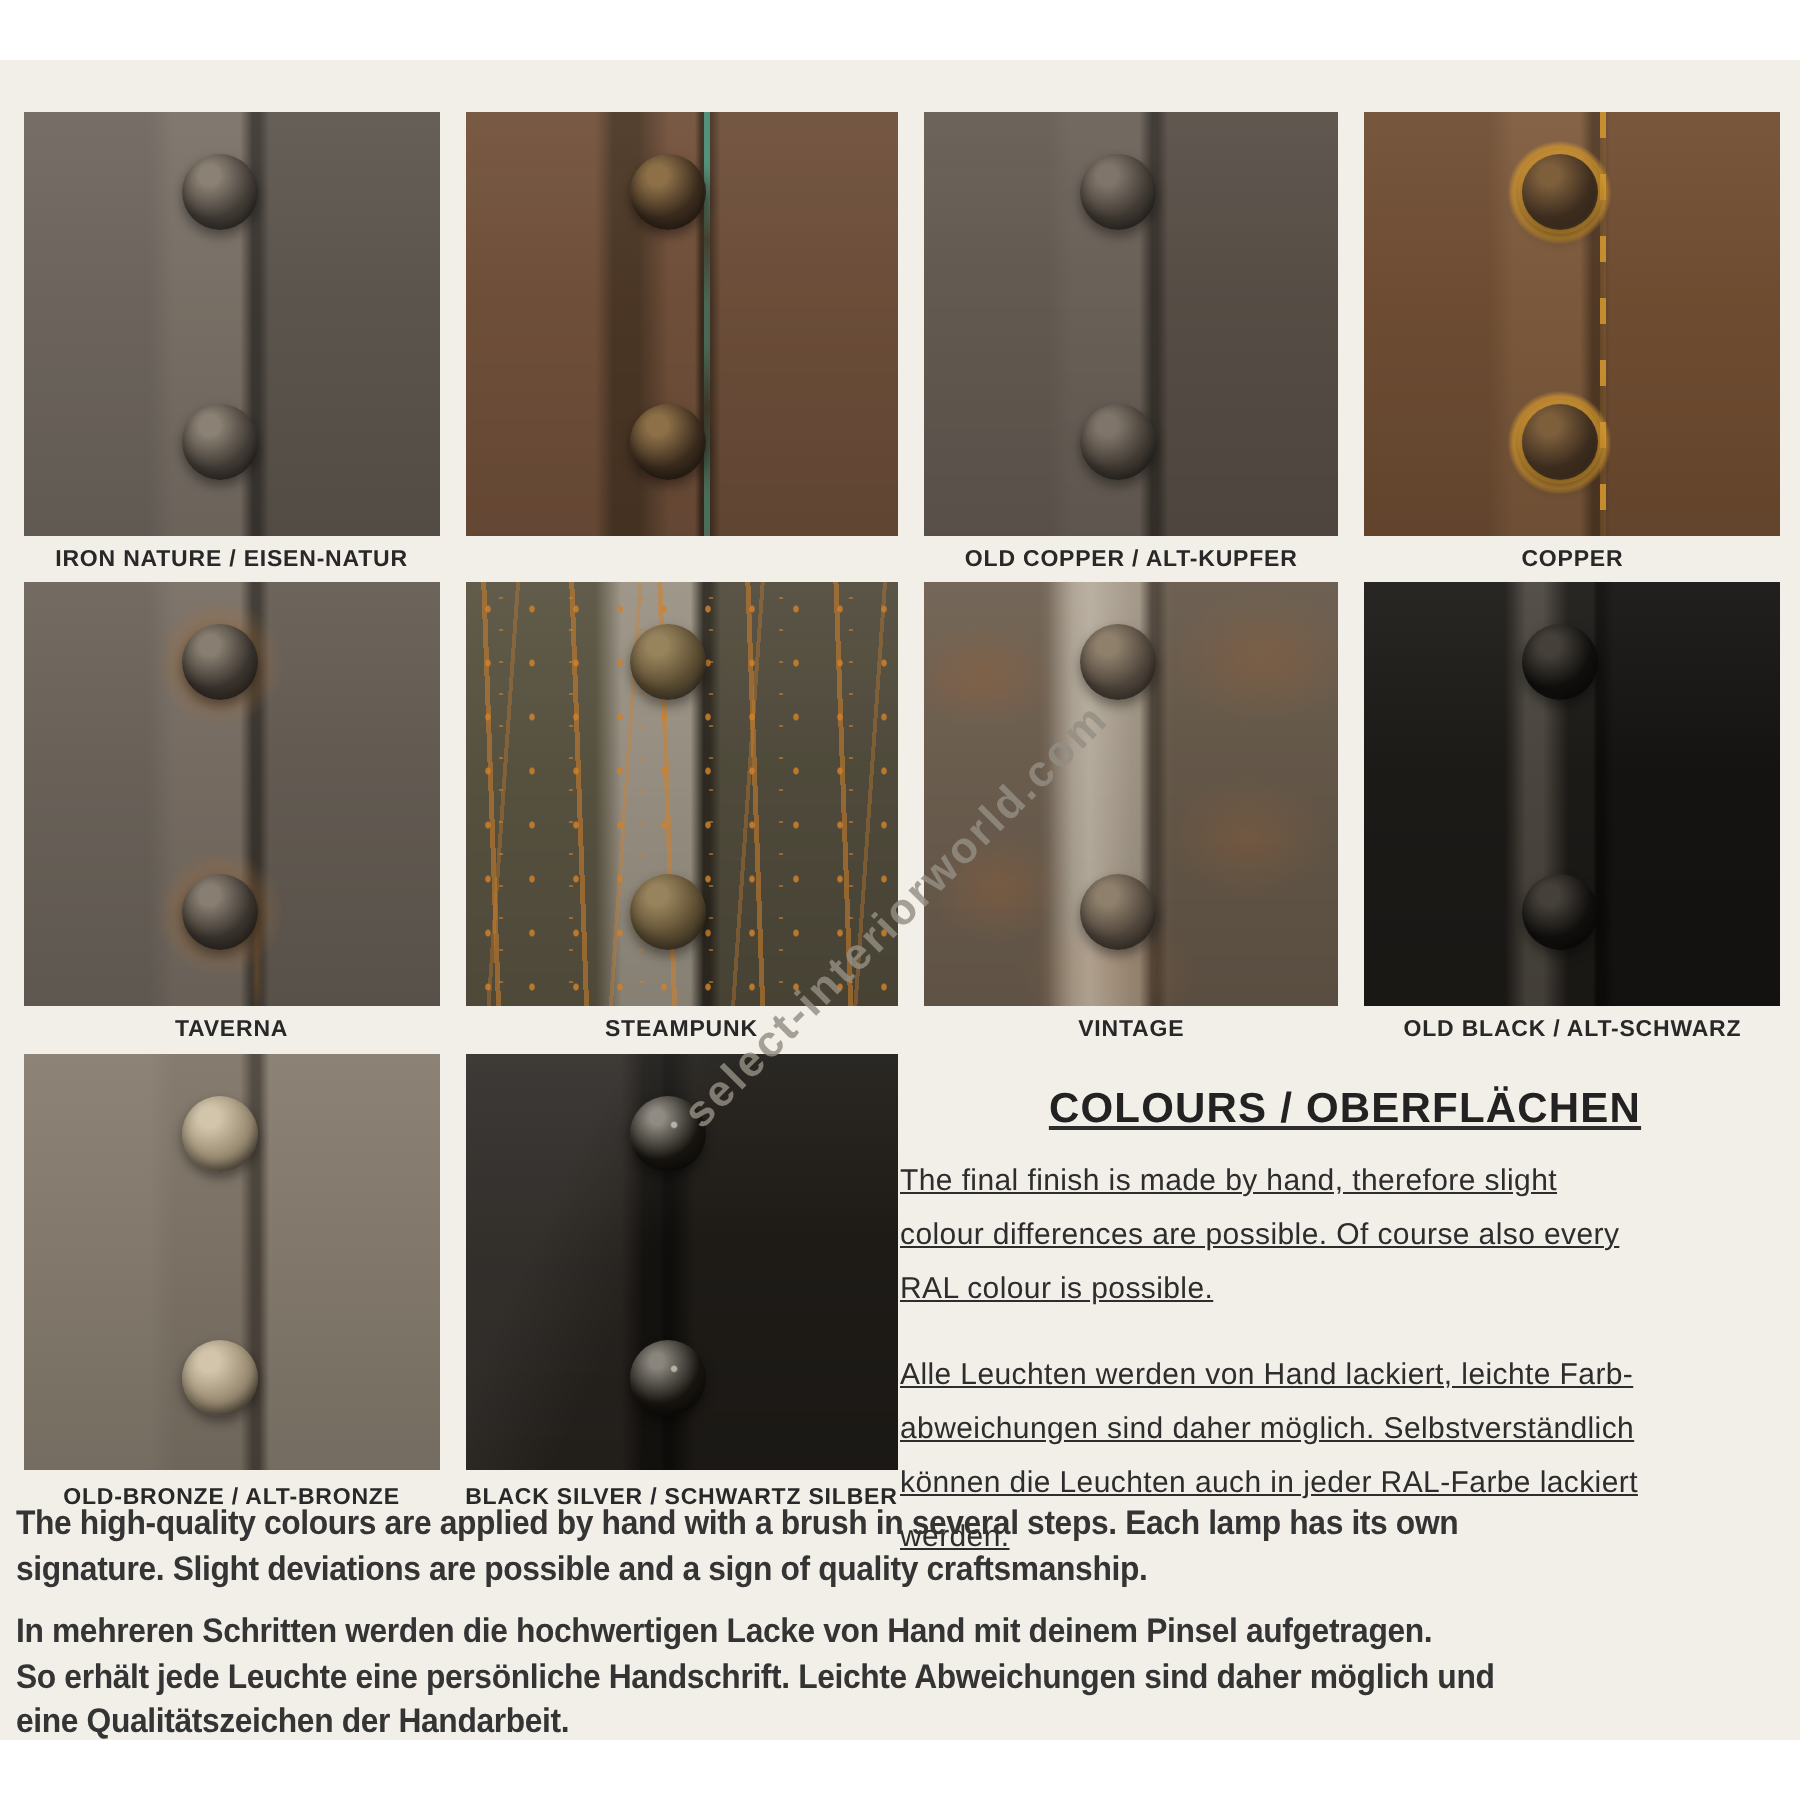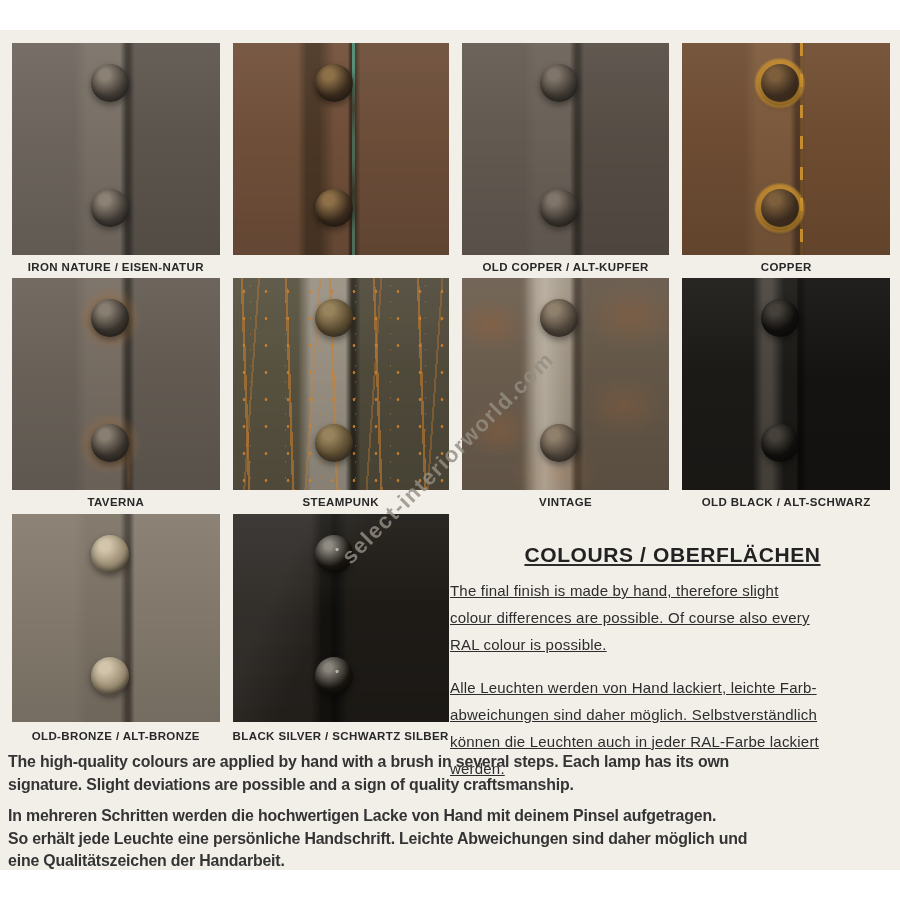--- a/index.html
+++ b/index.html
@@ -5,21 +5,21 @@
   html,body{margin:0;padding:0;}
   body{
     width:900px;height:900px;position:relative;overflow:hidden;
     background:#ffffff;
     font-family:"Liberation Sans","DejaVu Sans",sans-serif;
     -webkit-font-smoothing:antialiased;
   }
   .canvas{position:absolute;left:0;top:30px;width:900px;height:840px;}
   
   .grid{
-    position:absolute;left:12px;top:43px;width:878px;
+    position:absolute;left:12px;top:56px;width:878px;
     display:grid;grid-template-columns:repeat(4,1fr);column-gap:13px;row-gap:0;
   }
   figure{margin:0;padding:0;}
   .sw-img{
     position:relative;width:100%;height:212px;overflow:hidden;
     background:#555;
   }
   .grid figure:nth-child(n+9) .sw-img{height:208px;}
   .sw-fx,.sw-base{position:absolute;inset:0;}
   .sw-line{position:absolute;top:0;bottom:0;width:0;left:56%;}

